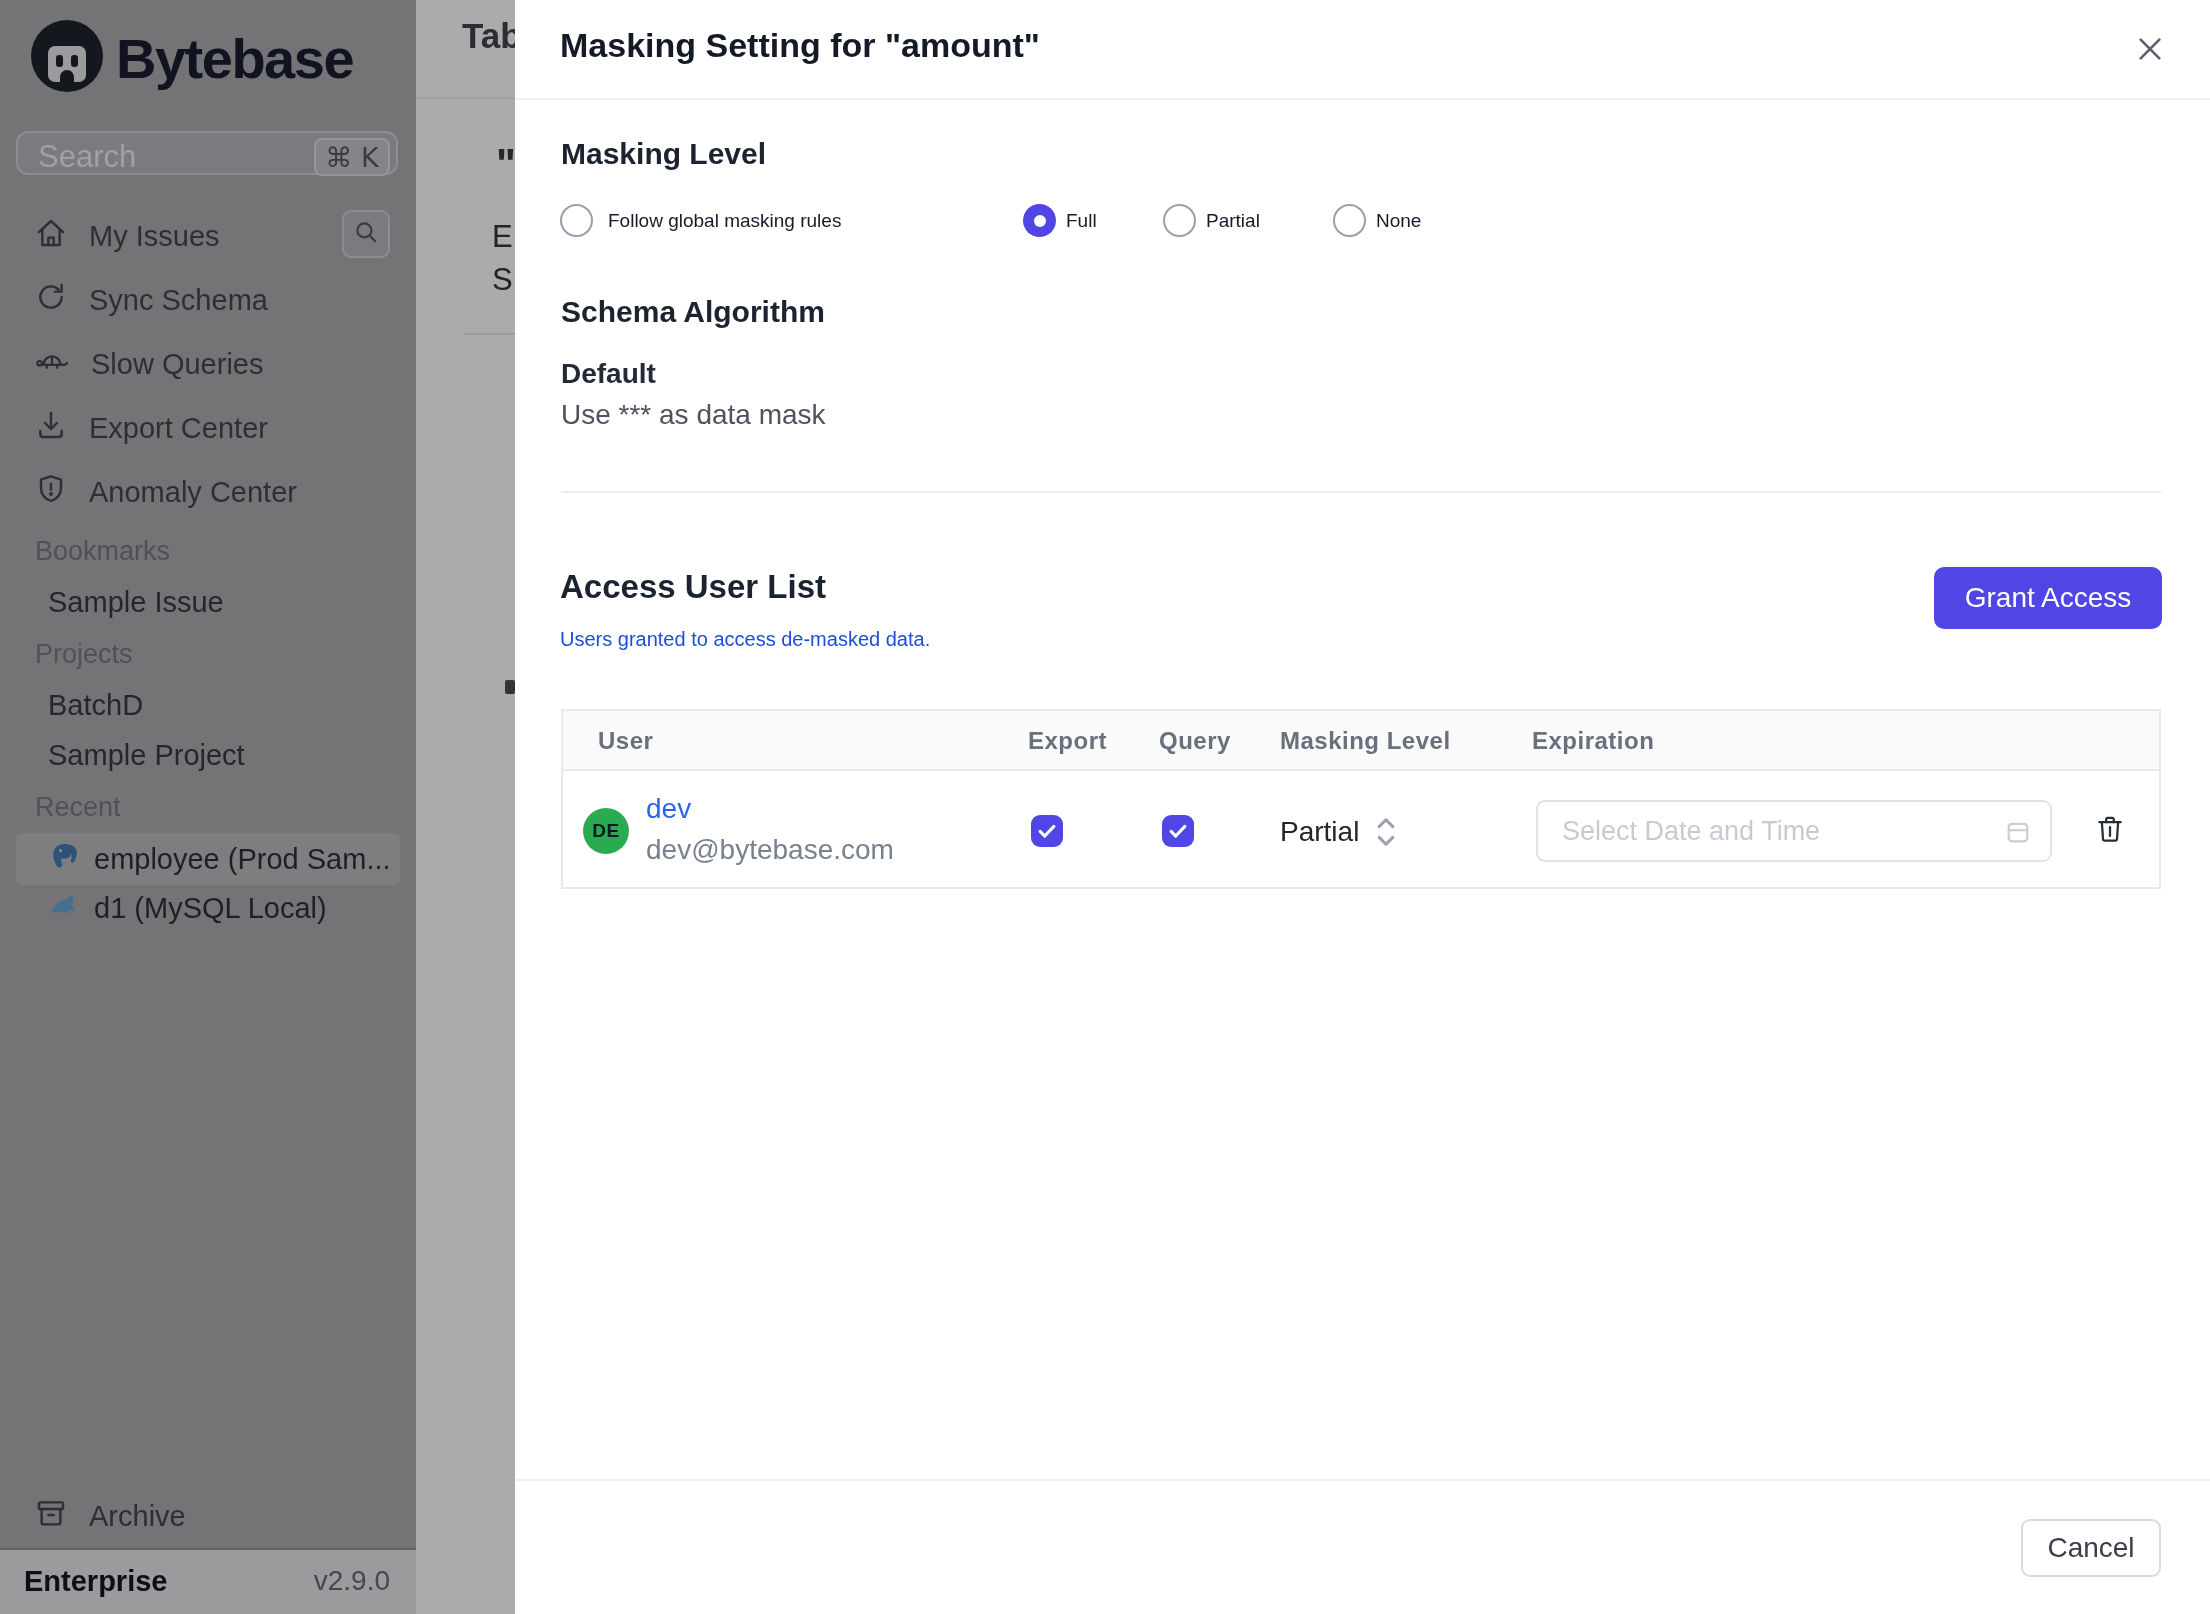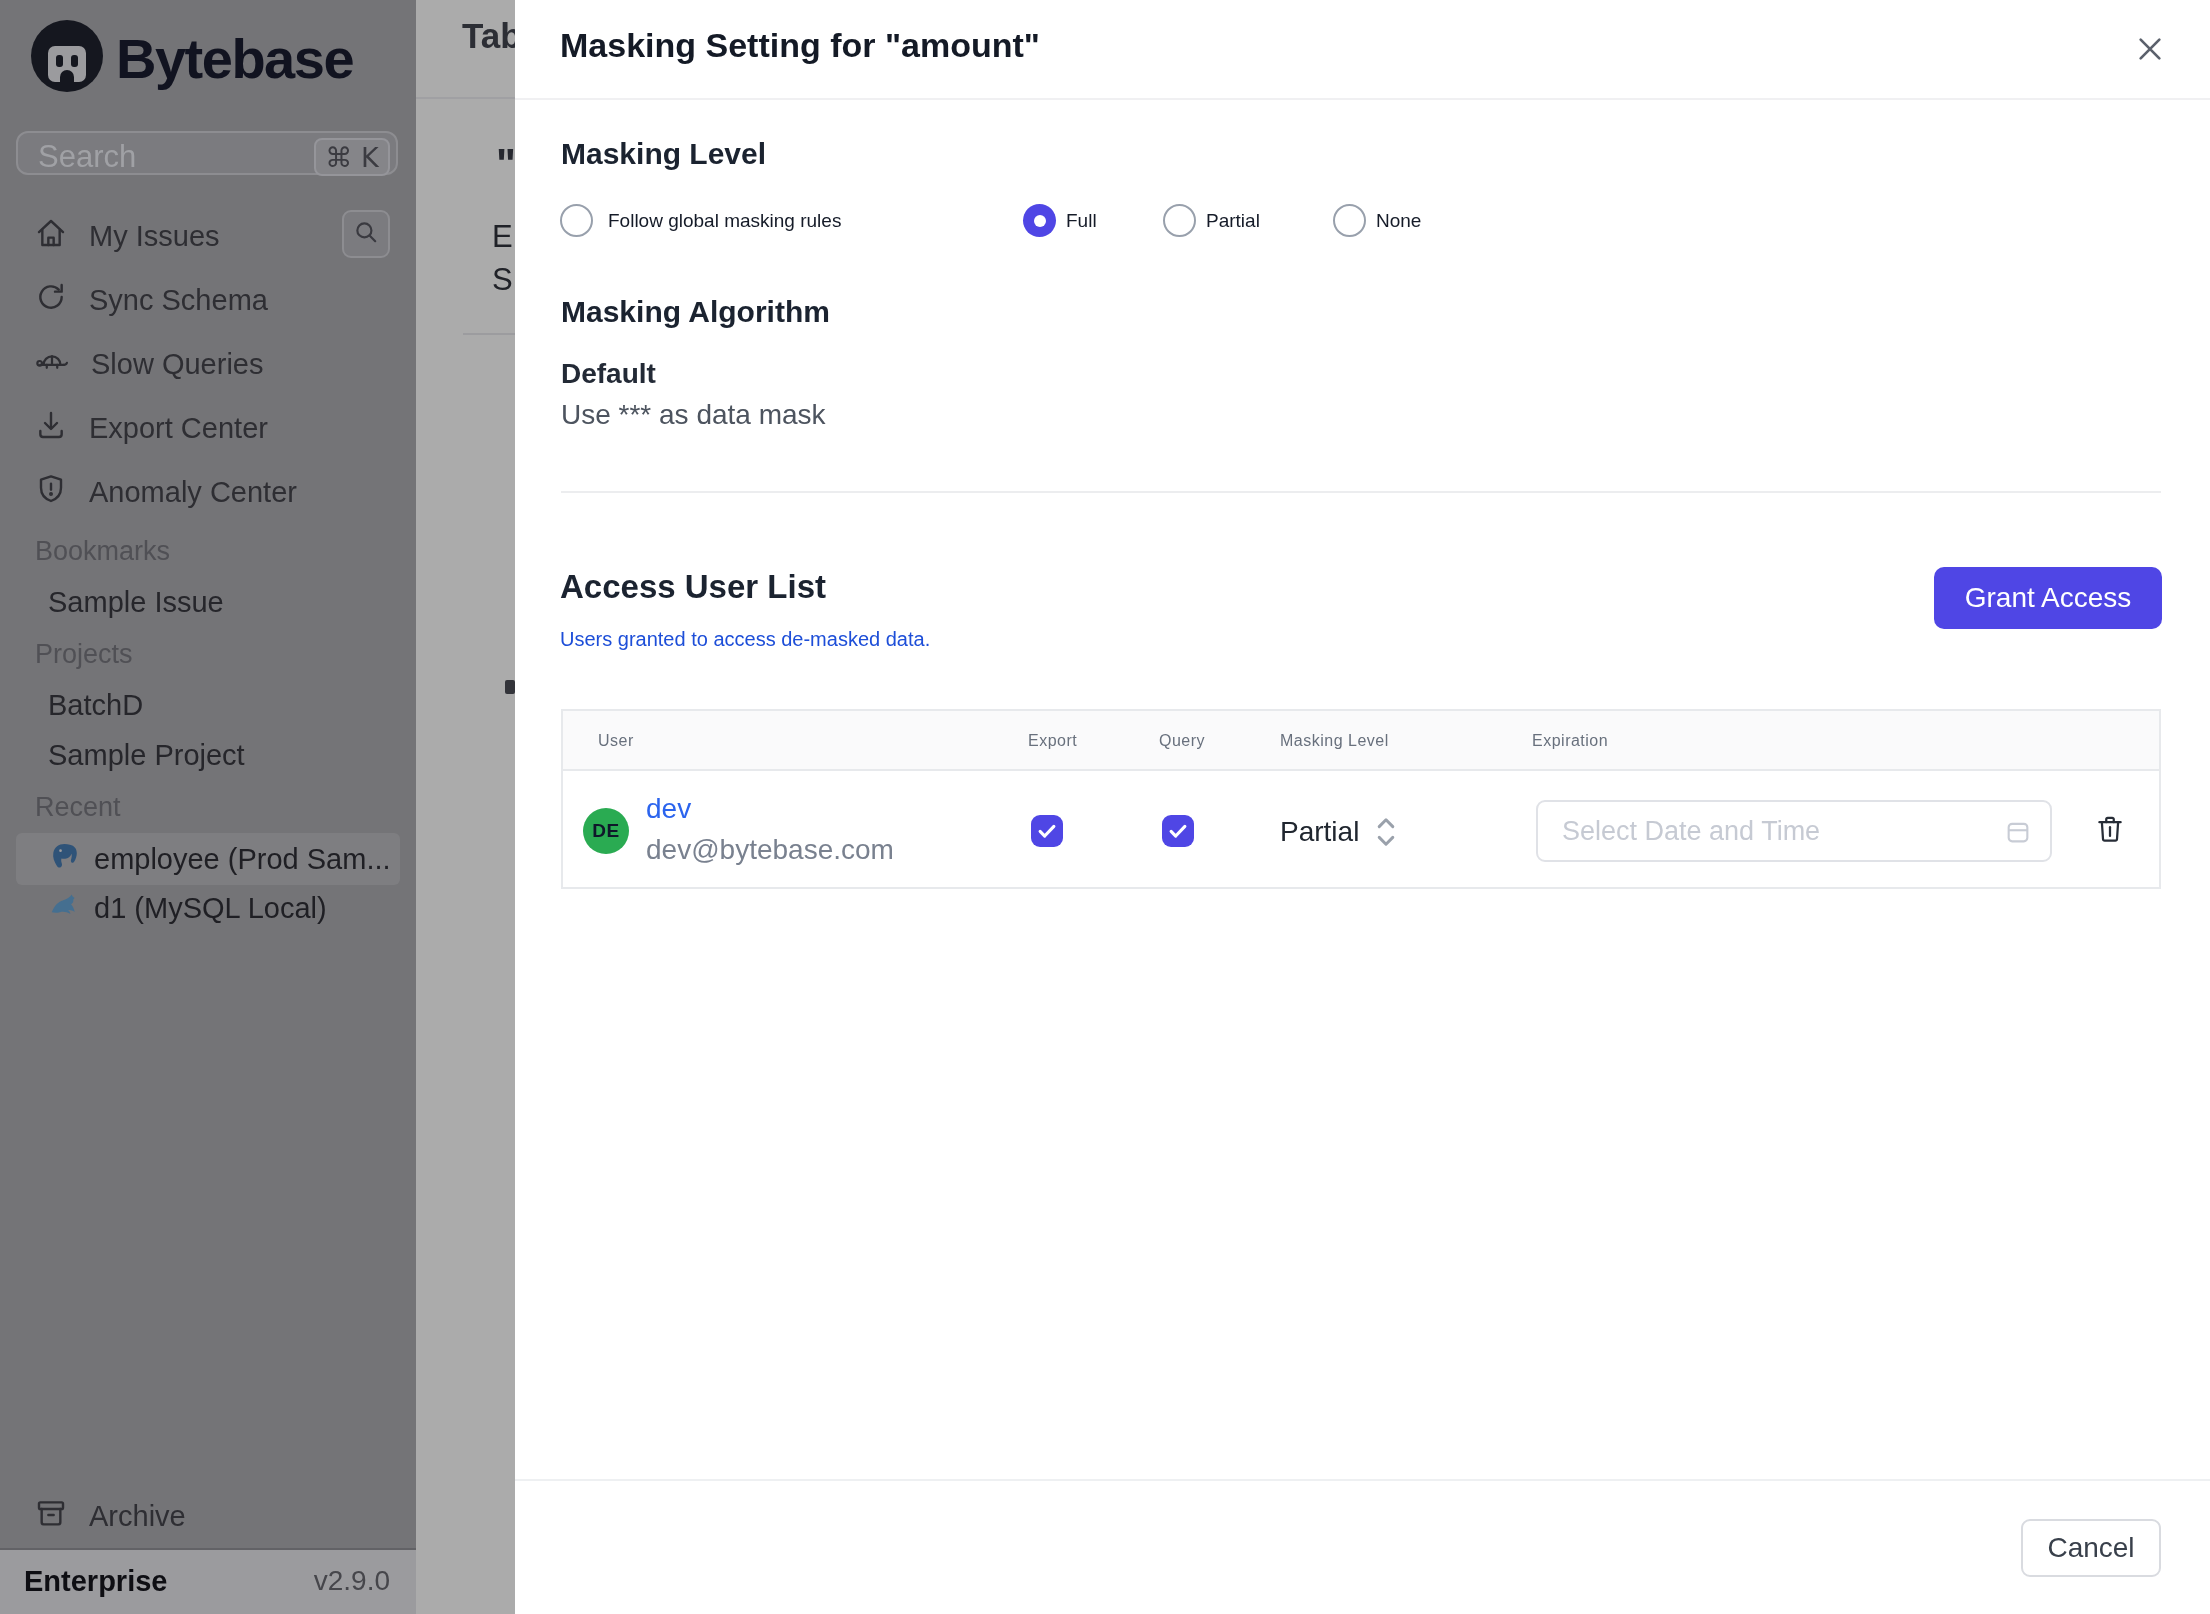--- a/index.html
+++ b/index.html
@@ -55,21 +55,21 @@
     width:12px;height:12px;border-radius:50%;background:#fff}
   .radio-lab{position:absolute;top:204px;line-height:33px;font-size:19px;font-weight:500;color:#151b28}
   .algo-name{position:absolute;left:46px;top:358px;font-size:28px;font-weight:600;color:#232a36}
   .algo-desc{position:absolute;left:46px;top:399px;font-size:28px;color:#4d545f}
   .m-div{position:absolute;left:46px;top:491px;width:1600px;height:2px;background:#ecedef}
   .aul-sub{position:absolute;left:45px;top:628px;font-size:20px;color:#1d4ed8}
   .btn-grant{position:absolute;left:1419px;top:567px;width:228px;height:62px;border-radius:10px;background:var(--accent);
     color:#fff;font-size:28px;font-weight:500;display:flex;align-items:center;justify-content:center;cursor:pointer}
   .table{position:absolute;left:46px;top:709px;width:1600px;height:180px;border:2px solid #e7e9ec}
   .t-head{position:absolute;left:0;top:0;width:100%;height:60px;background:#fafafb;border-bottom:2px solid #e7e9ec}
-  .t-head span{position:absolute;line-height:60px;font-size:16px;font-weight:400;color:#68707d;letter-spacing:.5px}
+  .t-head span{position:absolute;line-height:60px;font-size:24px;font-weight:700;color:#68707d;letter-spacing:.5px}
   .t-row{position:absolute;left:0;top:62px;width:100%;height:114px;background:#fff}
   .avatar{position:absolute;left:20px;top:35px;width:46px;height:46px;border-radius:50%;background:var(--green);
     color:#0f172a;font-size:19px;font-weight:700;display:flex;align-items:center;justify-content:center;letter-spacing:.5px}
   .u-name{position:absolute;left:83px;top:20px;font-size:28px;color:var(--link);cursor:pointer}
   .u-mail{position:absolute;left:83px;top:61px;font-size:28px;color:#79818f}
   .checkbox{position:absolute;top:42px;width:32px;height:32px;border-radius:9px;border:2px solid #aab0ba;background:#fff;
     display:flex;align-items:center;justify-content:center;cursor:pointer}
   .checkbox svg{display:none}
   .checkbox.checked{border:none;background:var(--accent)}
   .checkbox.checked svg{display:block}
@@ -220,21 +220,21 @@
 
   <span class="radio" style="left:45px"></span>
   <span class="radio-lab" style="left:93px">Follow global masking rules</span>
   <span class="radio selected" style="left:508px"></span>
   <span class="radio-lab" style="left:551px">Full</span>
   <span class="radio" style="left:648px"></span>
   <span class="radio-lab" style="left:691px">Partial</span>
   <span class="radio" style="left:818px"></span>
   <span class="radio-lab" style="left:861px">None</span>
 
-  <div class="sec-h" style="left:46px;top:295px">Masking Algorithm</div>
+  <div class="sec-h" style="left:46px;top:295px">Schema Algorithm</div>
   <div class="algo-name">Default</div>
   <div class="algo-desc">Use *** as data mask</div>
   <div class="m-div"></div>
 
   <div class="sec-h" style="left:45px;top:568px;font-size:33px">Access User List</div>
   <div class="aul-sub">Users granted to access de-masked data.</div>
   <div class="btn-grant">Grant Access</div>
 
   <div class="table">
     <div class="t-head">

